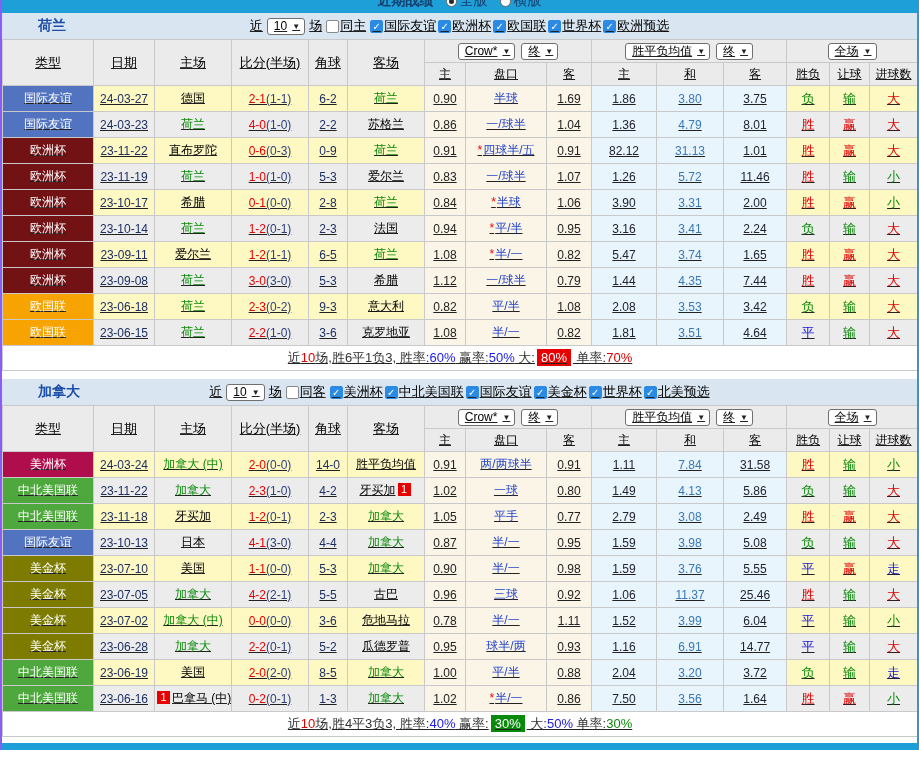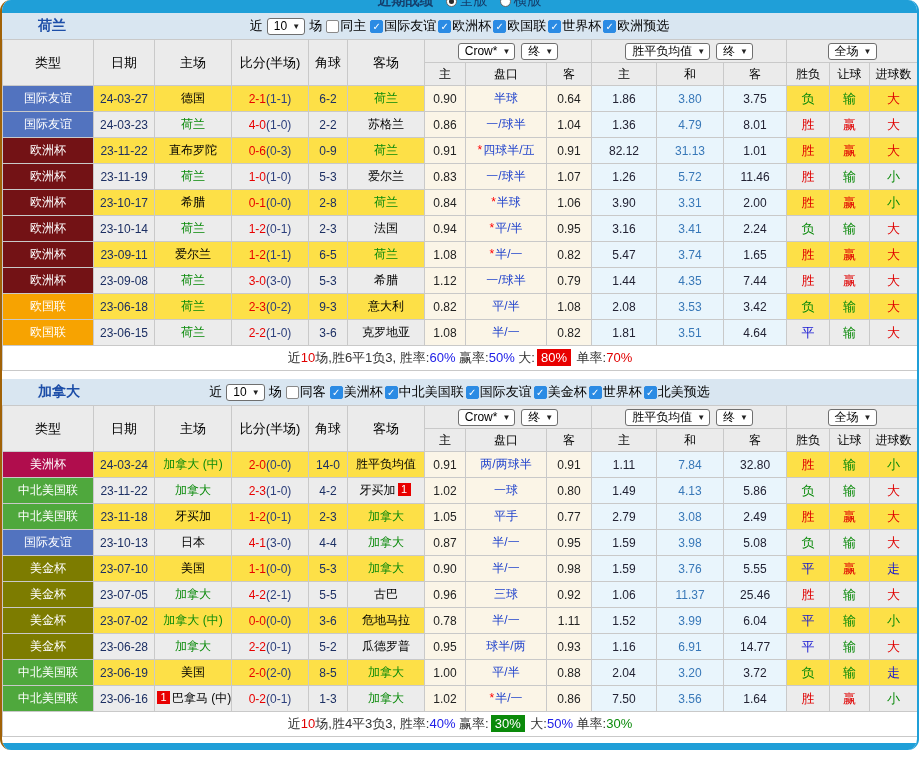--- a/index.html
+++ b/index.html
@@ -1,27 +1,27 @@
 <!DOCTYPE html>
 <html><head>
 <meta charset="utf-8">
 <style>
   html,body{margin:0;padding:0;}
   body{width:919px;background:#fff;font-family:"Liberation Sans","DejaVu Sans",sans-serif;font-size:12px;color:#222;}
-  .frame{border-left:2px solid #a16207;border-right:2px solid #1f9fd8;width:915px;overflow:hidden;border-radius:11px;}
+  .frame{border-left:2px solid #8b5cf6;border-right:2px solid #1f9fd8;width:915px;overflow:hidden;}
 
   
   .topbar{height:13px;background:#1f9fd8;overflow:hidden;}
   .topbar-inner{margin-top:-8px;display:flex;justify-content:center;align-items:center;gap:12px;color:#14406e;font-weight:bold;font-size:14px;}
   .radio-opt{display:inline-flex;align-items:center;gap:3px;font-weight:normal;color:#14406e;cursor:pointer;}
   .radio{display:inline-block;width:11px;height:11px;border-radius:50%;background:#fff;border:1px solid #666;box-sizing:border-box;position:relative;}
   .radio.sel::after{content:"";position:absolute;left:2px;top:2px;width:5px;height:5px;border-radius:50%;background:#2a2a2a;}
 
   
-  .section{background:#fde047;}
+  .section{background:#fef9c3;text-decoration:underline;}
   .section + .section{margin-top:8px;}
   .sec-head{height:26px;background:#d9e6f1;position:relative;display:flex;align-items:center;font-size:13px;color:#000;}
   .team-title{position:absolute;left:36px;color:#1d4ea8;font-weight:bold;font-size:14px;}
   .filters{margin:0 auto;display:flex;align-items:center;gap:4px;}
   .flt{display:inline-flex;align-items:center;gap:1px;cursor:pointer;}
   .cb{display:inline-block;width:13px;height:13px;box-sizing:border-box;background:#fff;border:1px solid #8a8a8a;border-radius:2px;font-size:10px;line-height:11px;text-align:center;color:#fff;}
   .cb.checked{background:#2b8be4;border-color:#2b8be4;}
   .cb.checked::after{content:"✓";}
 
   
@@ -195,21 +195,21 @@
       <tbody>
   <tr>
     <td class="league" style="background: rgb(82, 115, 191);">国际友谊</td>
     <td class="navy">24-03-27</td>
     <td class="team-cell"><span>德国</span></td>
     <td class="score-cell"><span class="score">2-1</span><span class="half">(1-1)</span></td>
     <td class="navy">6-2</td>
     <td class="team-cell"><span class="green">荷兰</span></td>
     <td class="odd">0.90</td>
     <td class="odd hcp"><span class="hcp-t">半球</span></td>
-    <td class="odd">0.64</td>
+    <td class="odd">1.69</td>
     <td class="avg">1.86</td>
     <td class="avg mid">3.80</td>
     <td class="avg">3.75</td>
     <td class="tri c-green">负</td>
     <td class="tri c-green">输</td>
     <td class="tri c-red">大</td>
   </tr>
 
   <tr>
     <td class="league" style="background: rgb(82, 115, 191);">国际友谊</td>
@@ -500,21 +500,21 @@
     <td class="navy">24-03-24</td>
     <td class="team-cell"><span class="green">加拿大 (中)</span></td>
     <td class="score-cell"><span class="score">2-0</span><span class="half">(0-0)</span></td>
     <td class="navy">14-0</td>
     <td class="team-cell"><span>胜平负均值</span></td>
     <td class="odd">0.91</td>
     <td class="odd hcp"><span class="hcp-t">两/两球半</span></td>
     <td class="odd">0.91</td>
     <td class="avg">1.11</td>
     <td class="avg mid">7.84</td>
-    <td class="avg">32.80</td>
+    <td class="avg">31.58</td>
     <td class="tri c-red">胜</td>
     <td class="tri c-green">输</td>
     <td class="tri c-green">小</td>
   </tr>
 
   <tr>
     <td class="league" style="background: rgb(79, 168, 61);">中北美国联</td>
     <td class="navy">23-11-22</td>
     <td class="team-cell"><span class="green">加拿大</span></td>
     <td class="score-cell"><span class="score">2-3</span><span class="half">(1-0)</span></td>

